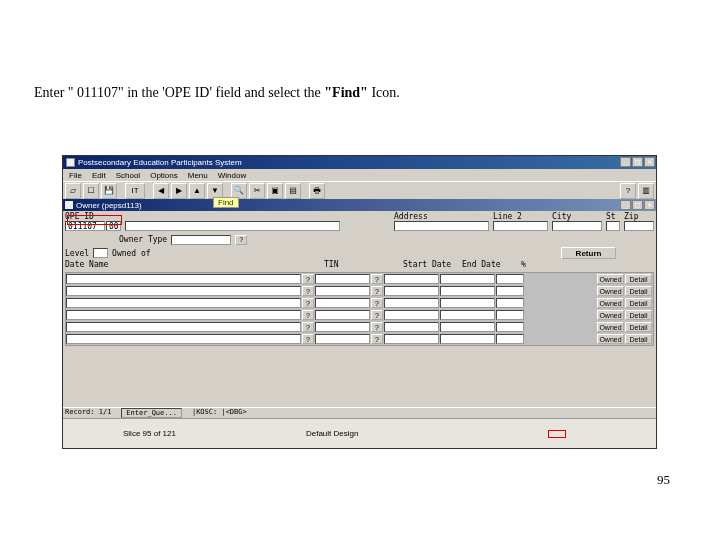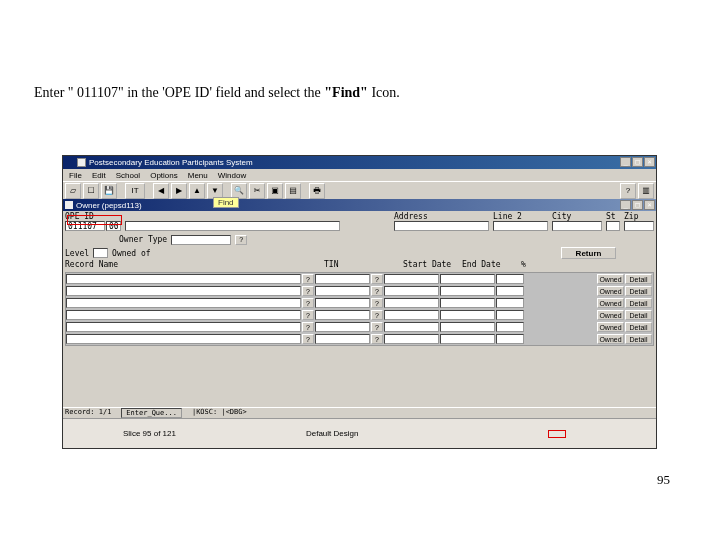--- a/index.html
+++ b/index.html
@@ -29,21 +29,21 @@
     border: 1px solid #333;
     background: #e0dcd6;
   }
   .outer-title {
     height: 13px;
     background: linear-gradient(to right, #0a246a, #3a6ea5);
     display: flex;
     align-items: center;
     color: #fff;
     font-size: 8px;
-    padding-left: 14px;
+    padding-left: 3px;
     position: relative;
   }
   .outer-title .win-icon {
     width: 9px; height: 9px;
     background: #f0f0f0;
     margin-right: 3px;
     border: 1px solid #888;
   }
   .win-btns {
     position: absolute;
@@ -367,21 +367,21 @@
     </div>
 
     <div class="row3">
       <span class="fld-label">Level</span>
       <div class="inp" style="width:15px"></div>
       <span class="fld-label">Owned of</span>
       <div class="return-btn">Return</div>
     </div>
 
     <div class="grid-head">
-      <span class="fld-label" style="width:235px">Record Name</span>
+      <span class="fld-label" style="width:235px">Date Name</span>
       <span style="width:16px"></span>
       <span class="fld-label" style="width:55px">TIN</span>
       <span style="width:16px"></span>
       <span class="fld-label" style="width:55px">Start Date</span>
       <span class="fld-label" style="width:55px">End Date</span>
       <span class="fld-label" style="width:20px">%</span>
     </div>
 
     <div class="grid-body" id="grid-body">
         <div class="grid-row">

